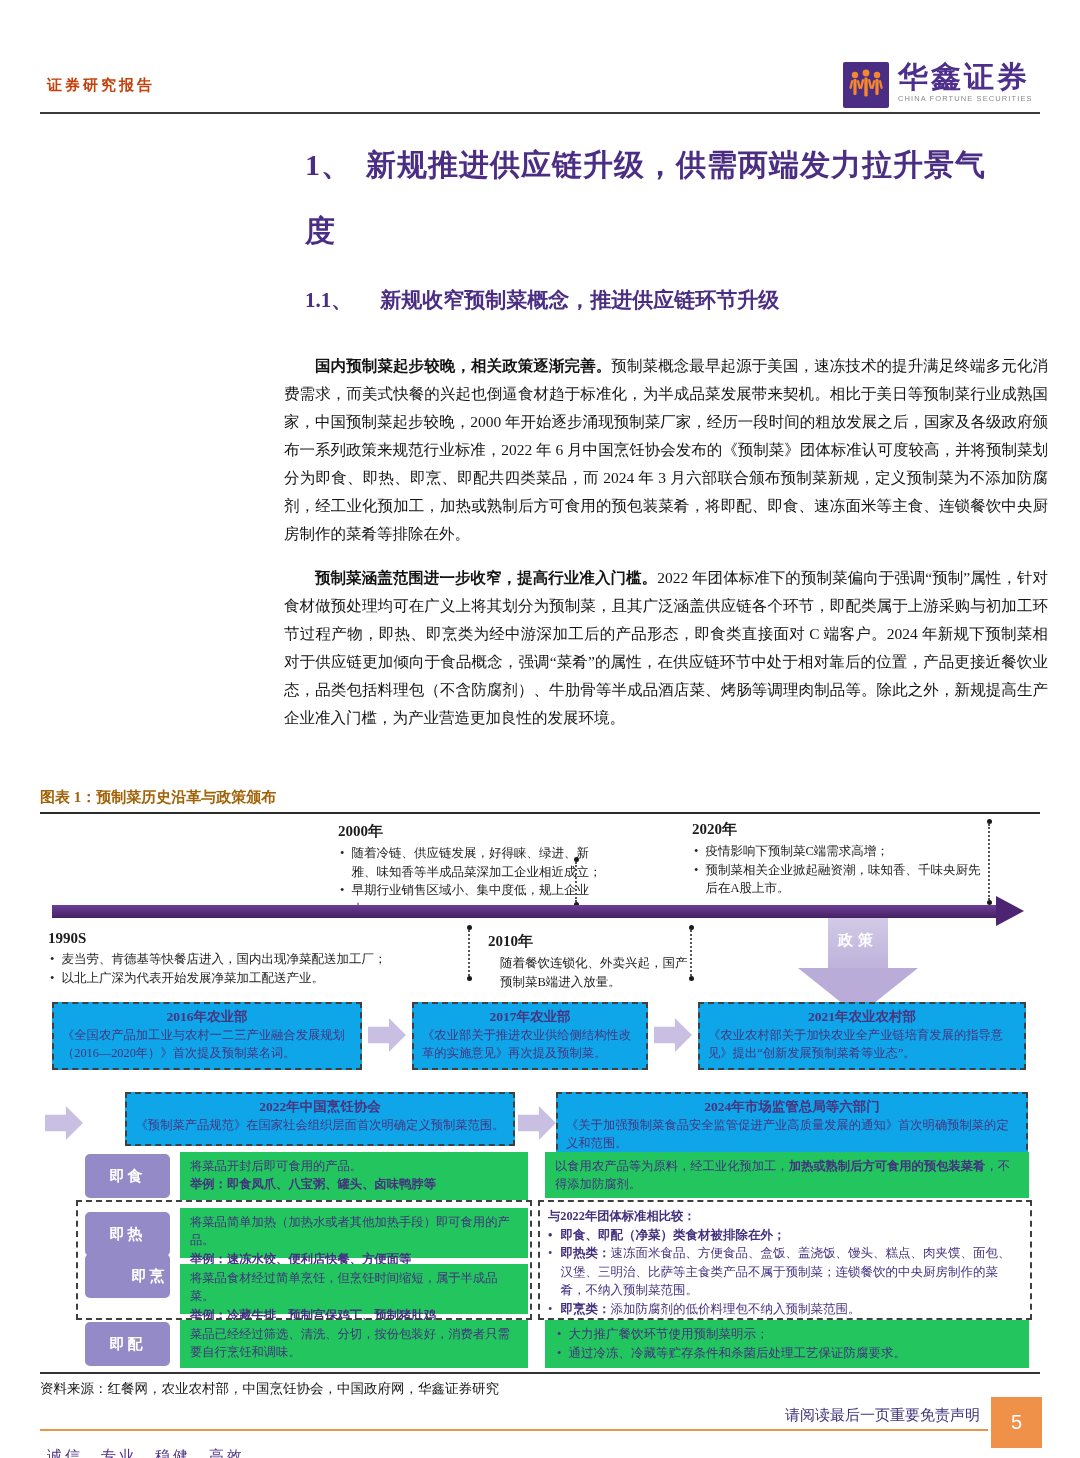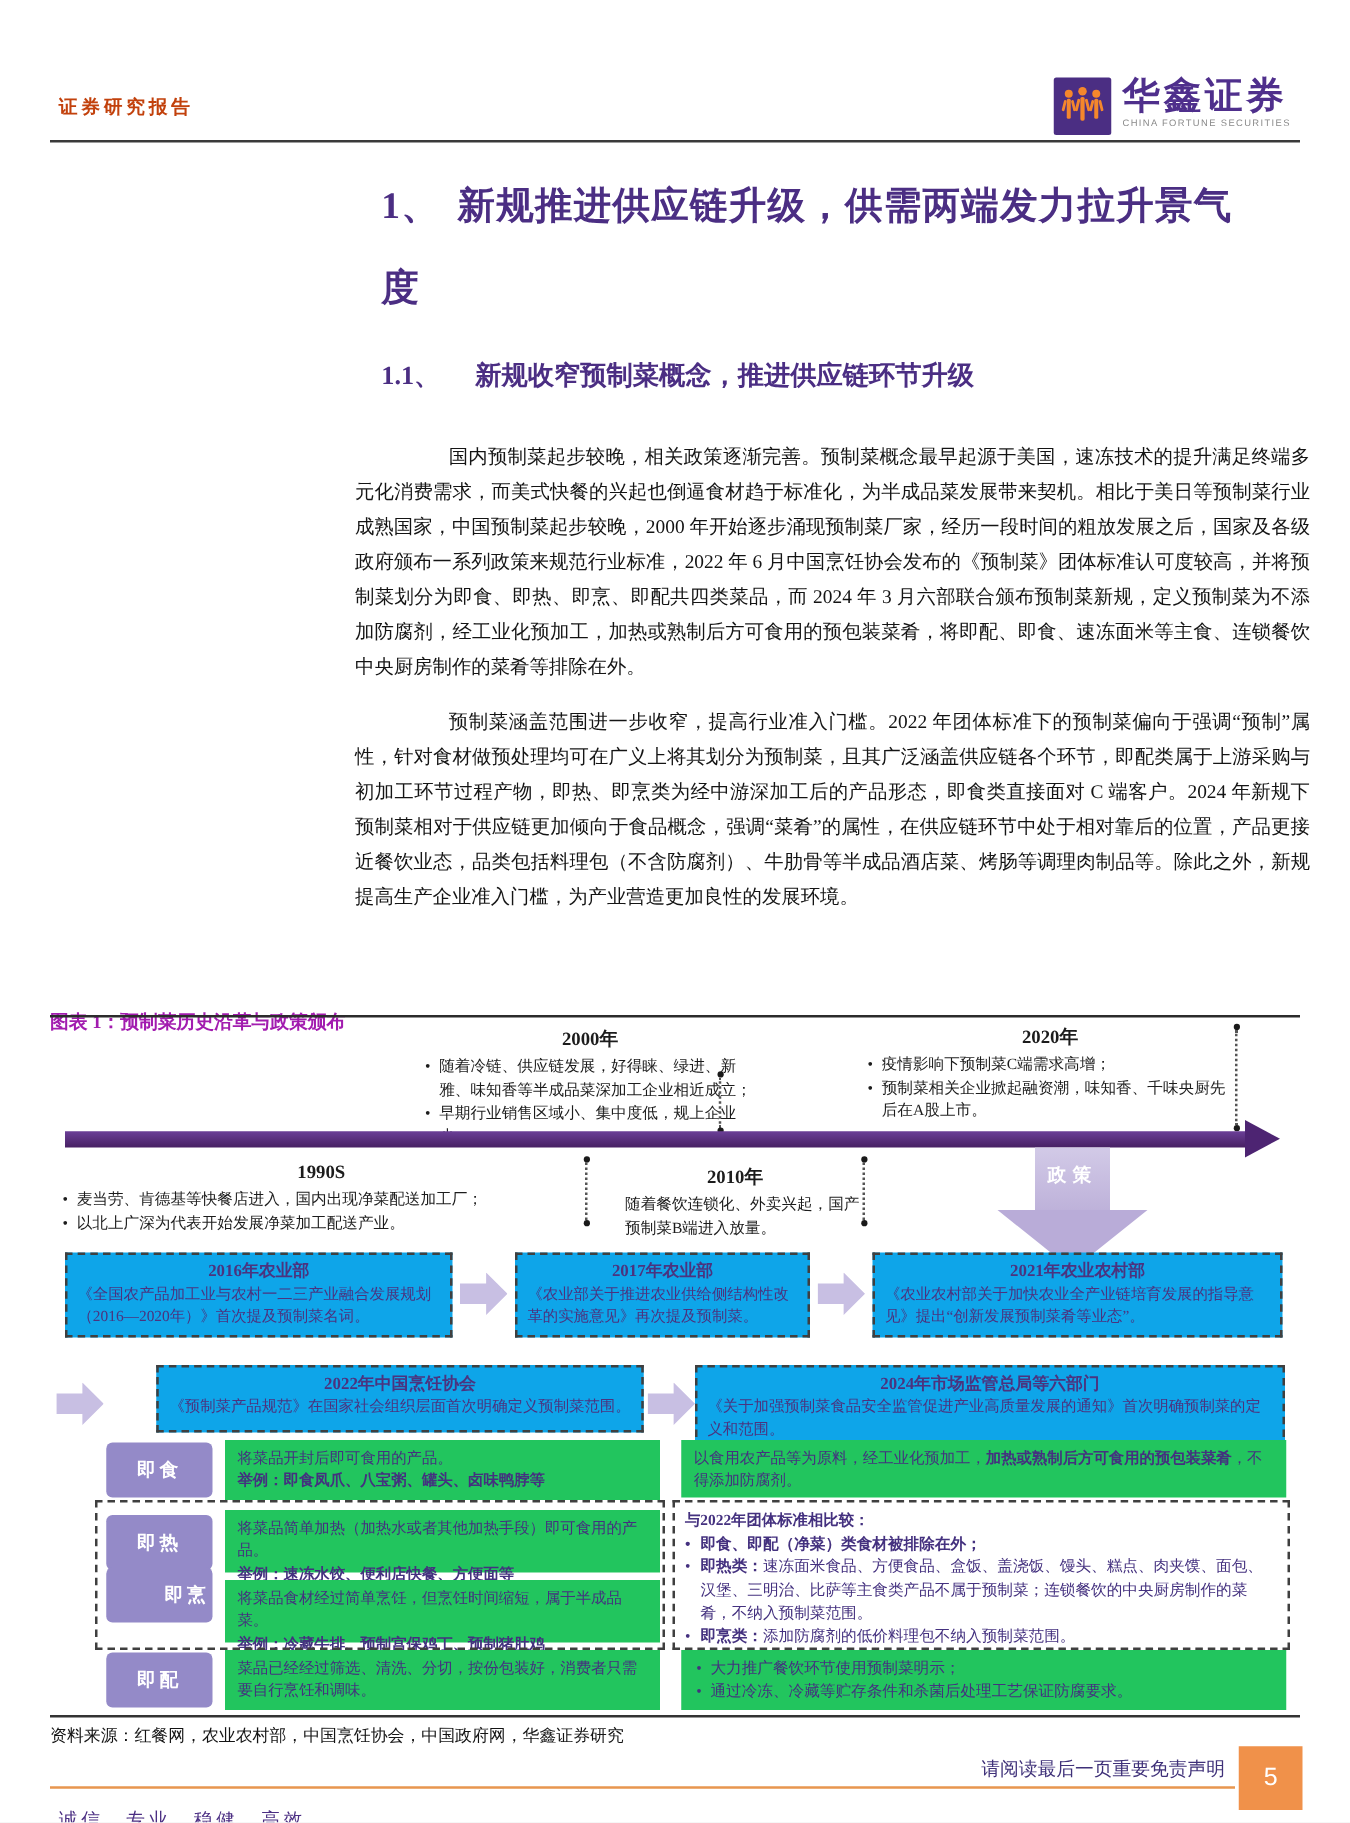--- a/index.html
+++ b/index.html
@@ -22,29 +22,29 @@
   
   .h1 { left:305px; top:132px; width:700px; font-size:30px; font-weight:bold; color:#4b2e83; line-height:66px; letter-spacing:1px; }
   .h1-no { margin-right:14px; }
   .h2 { left:305px; top:286px; width:740px; font-size:21px; font-weight:bold; color:#4b2e83; }
   .h2-no { margin-right:28px; }
 
   
   .bodytext { left:284px; top:352px; width:764px; font-size:15.5px; line-height:28px; text-align:justify; color:#141414; }
   .bodytext p { text-indent:2em; }
   .bodytext p + p { margin-top:16px; }
-  .lead { font-weight:normal;margin-left:44px; }
-
-  
-  .fig-label { left:40px; top:788px; font-size:15px; font-weight:bold; color:#a21caf;margin-top:20px; }
+  .lead { font-weight:bold; }
+
+  
+  .fig-label { left:40px; top:788px; font-size:15px; font-weight:bold; color:#a16207; }
   .fig-label-rule { left:40px; top:812px; width:1000px; height:2px; background:#2b2b2b; }
   .fig { left:40px; top:818px; width:1000px; height:554px; }
 
   .tl-block { position:absolute; color:#1c1c1c; }
-  .tl-year { text-align:center; font-weight:bold; font-size:15px; margin-bottom:3px; }
+  .tl-year { text-align:left; font-weight:bold; font-size:15px; margin-bottom:3px; }
   .bullet { display:flex; font-size:12.5px; line-height:1.48; }
   .bullet::before { content:"\2022"; margin:0 7px 0 2px; }
 
   .tl-bar { position:absolute; left:12px; top:87px; width:946px; height:13px; background:linear-gradient(180deg,#6b3f97,#472063); }
   .tl-head { position:absolute; left:956px; top:78px; width:0; height:0; border-top:15px solid transparent; border-bottom:15px solid transparent; border-left:28px solid #4d2472; }
 
   .conn { position:absolute; width:0; border-left:2px dotted #555; }
   .conn::before, .conn::after { content:""; position:absolute; left:-3.5px; width:5px; height:5px; border-radius:50%; background:#1a1a1a; }
   .conn::before { top:-5px; } .conn::after { bottom:-5px; }
 

